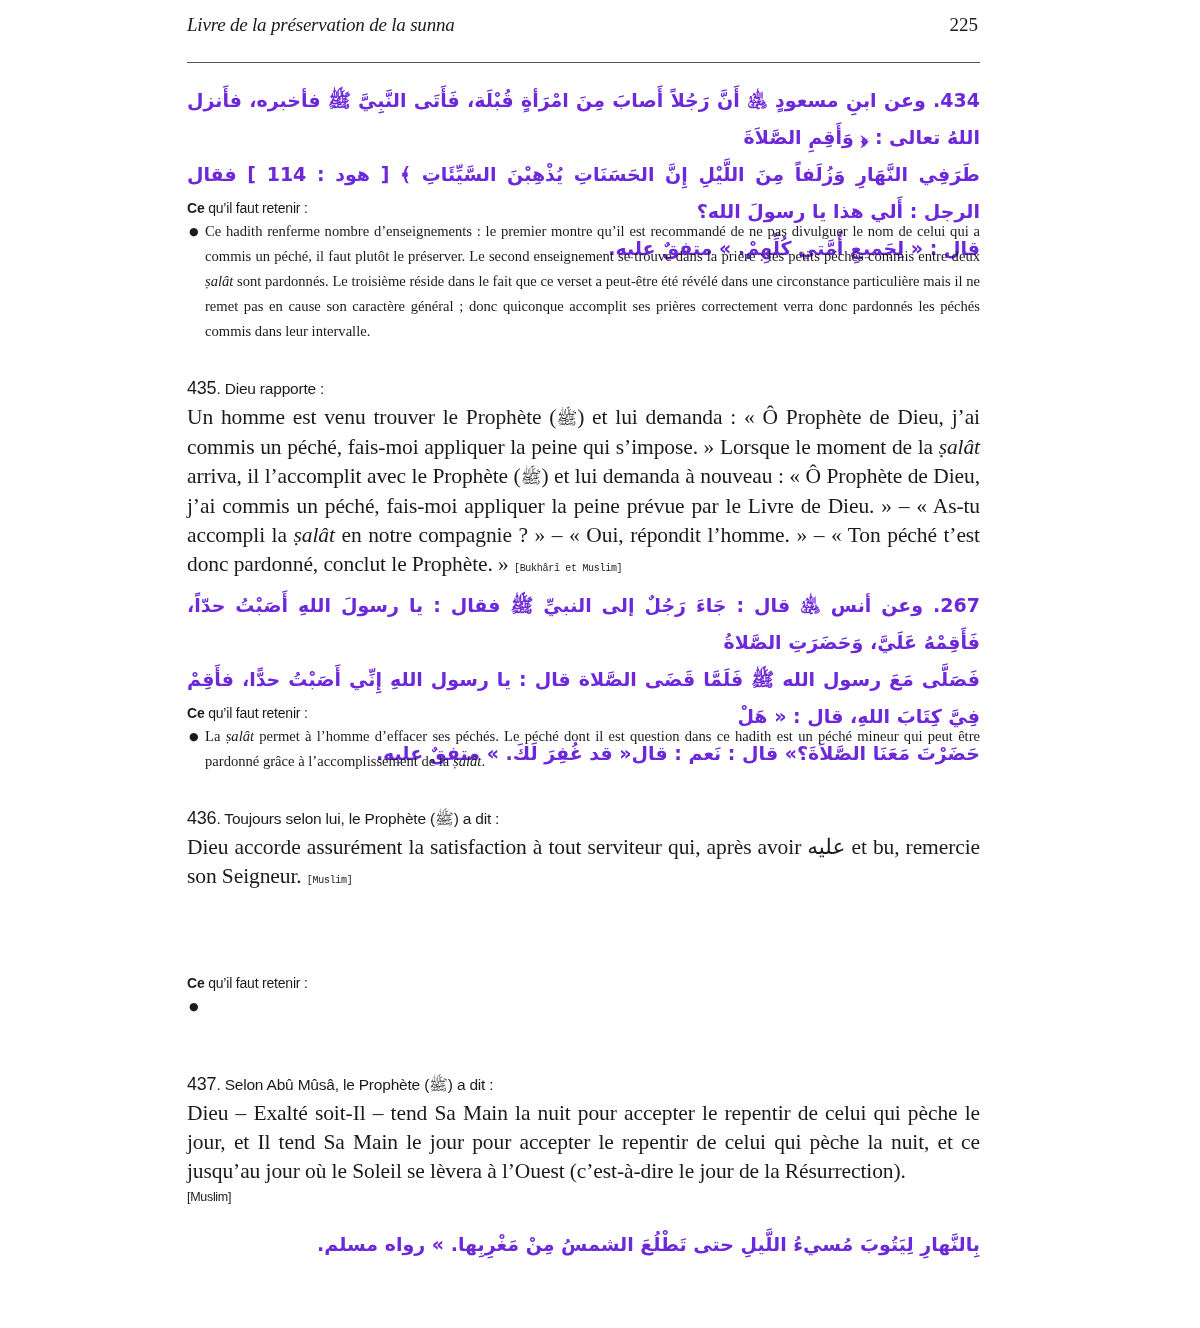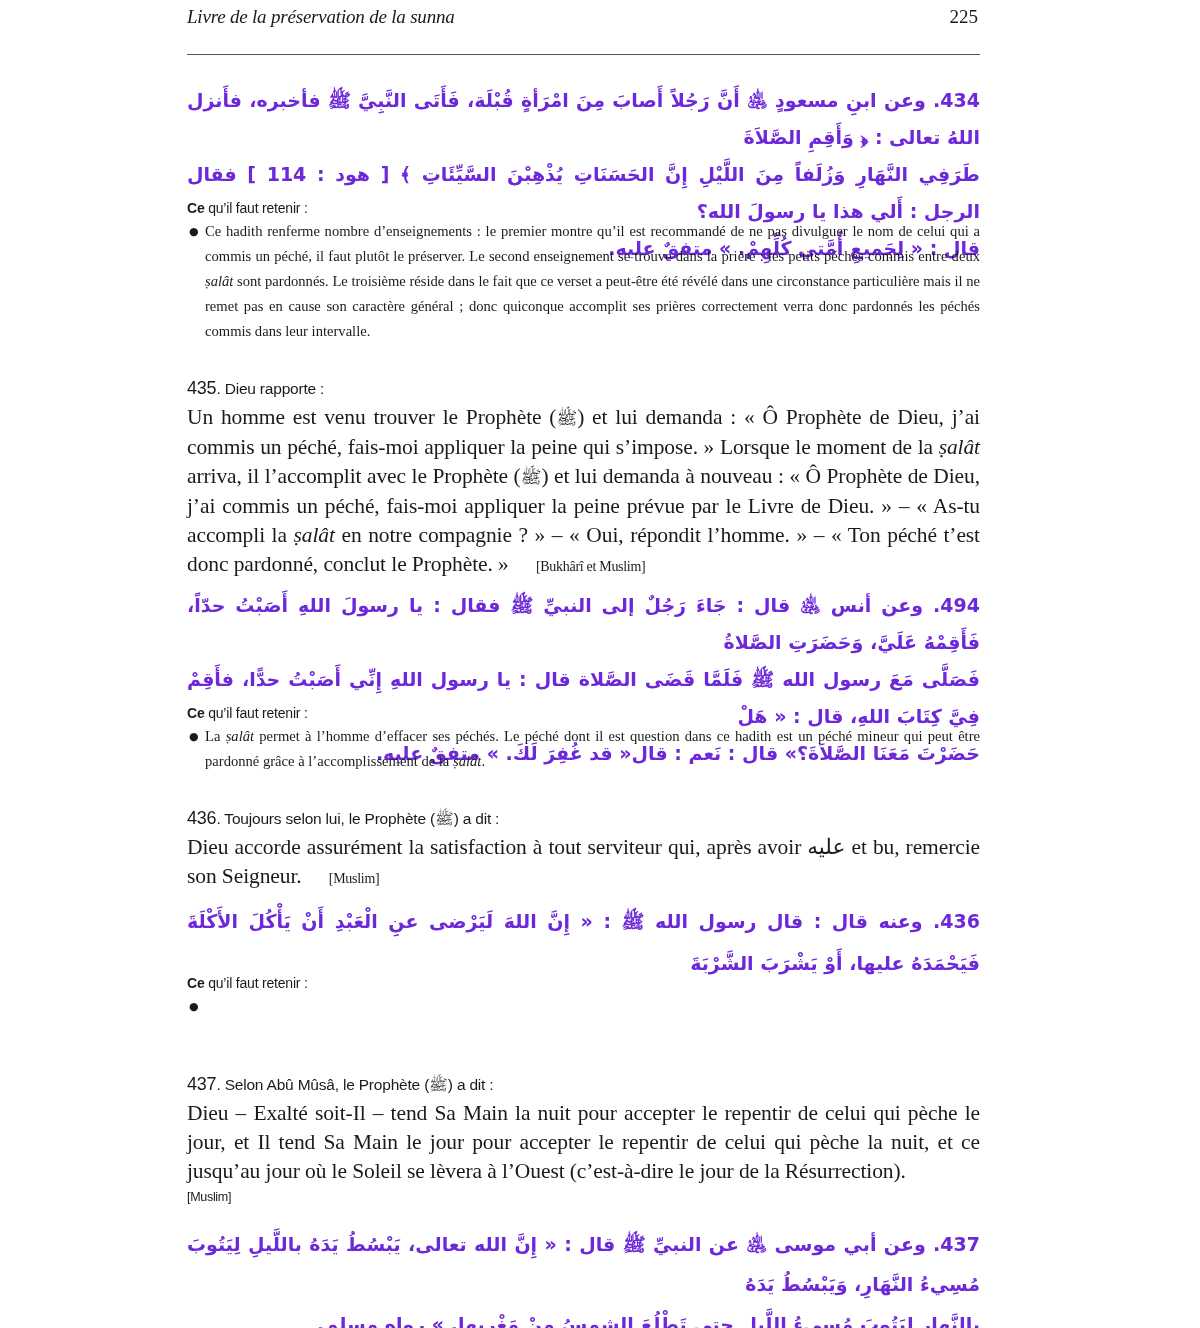--- a/index.html
+++ b/index.html
@@ -16,21 +16,21 @@
     }
     .page {
       position: absolute;
       left: 187px;
       top: 0;
       width: 793px;
     }
     .running-header {
       position: absolute;
       left: 0;
-      top: 6px;
+      top: 14px;
       width: 793px;
       height: 30px;
       font-family: "Liberation Serif", "DejaVu Serif", serif;
     }
     .running-title {
       position: absolute;
       left: 0;
       top: 0;
       font-style: italic;
       font-size: 19px;
@@ -105,24 +105,23 @@
       text-align: right;
     }
     .hadith-body {
       font-family: "Liberation Serif", "DejaVu Serif", serif;
       font-size: 21.5px;
       line-height: 29px;
       text-align: justify;
       letter-spacing: -0.1px;
     }
     .source {
-      font-family: Liberation Serif, serif;
-      font-size: 14px;
+      font-family: Liberation Mono, monospace;
+      font-size: 10px;
       letter-spacing: -0.3px;
-      margin-left: 22px;
     }
     .source-line {
       font-family: "Liberation Sans", "DejaVu Sans", sans-serif;
       font-size: 12.5px;
       line-height: 18px;
       letter-spacing: -0.3px;
     }
     .seal {
       font-size: 0.8em;
       font-family: "DejaVu Sans", sans-serif;
@@ -151,49 +150,47 @@
     <div class="retain-label"><b>Ce</b><span> qu’il faut retenir :</span></div>
     <div class="bullet" style="margin-top:2px;"><span class="dot">●</span><span class="rich"><span>Ce hadith renferme nombre d’enseignements : le premier montre qu’il est recommandé de ne pas divulguer le nom de celui qui a commis un péché, il faut plutôt le préserver. Le second enseignement se trouve dans la prière : les petits péchés commis entre deux </span><i>ṣalât</i><span> sont pardonnés. Le troisième réside dans le fait que ce verset a peut-être été révélé dans une circonstance particulière mais il ne remet pas en cause son caractère général ; donc quiconque accomplit ses prières correctement verra donc pardonnés les péchés commis dans leur intervalle.</span></span></div>
   </div>
 
   <div class="block" style="top:378px;">
     <div class="hadith-head"><span class="num">435</span><span>. Dieu rapporte :</span></div>
     <div class="hadith-body" style="margin-top:4px;"><span class="rich"><span>Un homme est venu trouver le Prophète (</span><span class="seal">ﷺ</span><span>) et lui demanda : « Ô Prophète de Dieu, j’ai commis un péché, fais-moi appliquer la peine qui s’impose. » Lorsque le moment de la </span><i>ṣalât</i><span> arriva, il l’accomplit avec le Prophète (</span><span class="seal">ﷺ</span><span>) et lui demanda à nouveau : « Ô Prophète de Dieu, j’ai commis un péché, fais-moi appliquer la peine prévue par le Livre de Dieu. » – « As-tu accompli la </span><i>ṣalât</i><span> en notre compagnie ? » – « Oui, répondit l’homme. » – « Ton péché t’est donc pardonné, conclut le Prophète. » </span></span><span class="source">[Bukhârî et Muslim]</span></div>
   </div>
   <div class="block" style="top:587px;">
     <div class="arabic">
-      <div>494. وعن أنس ﵁ قال : جَاءَ رَجُلٌ إلى النبيِّ ﷺ فقال : يا رسولَ اللهِ أَصَبْتُ حدّاً، فَأَقِمْهُ عَلَيَّ، وَحَضَرَتِ الصَّلاةُ</div>
+      <div>267. وعن أنس ﵁ قال : جَاءَ رَجُلٌ إلى النبيِّ ﷺ فقال : يا رسولَ اللهِ أَصَبْتُ حدّاً، فَأَقِمْهُ عَلَيَّ، وَحَضَرَتِ الصَّلاةُ</div>
       <div>فَصَلَّى مَعَ رسول الله ﷺ فَلَمَّا قَضَى الصَّلاة قال : يا رسول اللهِ إِنِّي أَصَبْتُ حدًّا، فأَقِمْ فِيَّ كِتَابَ اللهِ، قال : « هَلْ</div>
       <div class="last-line">حَضَرْتَ مَعَنَا الصَّلاَةَ؟» قال : نَعم : قال« قد غُفِرَ لَكَ. » متفقٌ عليه.</div>
     </div>
   </div>
   <div class="block" style="top:704px;">
     <div class="retain-label"><b>Ce</b><span> qu’il faut retenir :</span></div>
     <div class="bullet" style="margin-top:2px;"><span class="dot">●</span><span class="rich"><span>La </span><i>ṣalât</i><span> permet à l’homme d’effacer ses péchés. Le péché dont il est question dans ce hadith est un péché mineur qui peut être pardonné grâce à l’accomplissement de la </span><i>ṣalât</i><span>.</span></span></div>
   </div>
 
   <div class="block" style="top:808px;">
     <div class="hadith-head"><span class="num">436</span><span>. Toujours selon lui, le Prophète (ﷺ) a dit :</span></div>
     <div class="hadith-body" style="margin-top:4px;"><span class="rich"><span>Dieu accorde assurément la satisfaction à tout serviteur qui, après avoir عليه et bu, remercie son Seigneur. </span></span><span class="source">[Muslim]</span></div>
   </div>
   <div class="block" style="top:900px;">
     <div class="arabic" style="line-height:42px;">
-      <div>436. وعنه قال : قال رسول الله ﷺ : « إِنَّ اللهَ لَيَرْضى عنِ الْعَبْدِ أَنْ يَأْكُلَ الأَكْلَةَ فَيَحْمَدَهُ عليها، أَوْ يَشْرَبَ الشَّرْبَةَ</div>
     </div>
   </div>
   <div class="block" style="top:974px;">
     <div class="retain-label"><b>Ce</b><span> qu’il faut retenir :</span></div>
     <div class="bullet" style="margin-top:2px;"><span class="dot">●</span></div>
   </div>
 
   <div class="block" style="top:1074px;">
     <div class="hadith-head"><span class="num">437</span><span>. Selon Abû Mûsâ, le Prophète (ﷺ) a dit :</span></div>
     <div class="hadith-body" style="margin-top:4px;"><span class="rich"><span>Dieu – Exalté soit-Il – tend Sa Main la nuit pour accepter le repentir de celui qui pèche le jour, et Il tend Sa Main le jour pour accepter le repentir de celui qui pèche la nuit, et ce jusqu’au jour où le Soleil se lèvera à l’Ouest (c’est-à-dire le jour de la Résurrection).</span></span></div>
     <div class="source-line" style="margin-top:2px;">[Muslim]</div>
   </div>
   <div class="block" style="top:1224px;">
     <div class="arabic" style="line-height:40px;">
-      <div>437. وعن أبي موسى ﵁ عن النبيِّ ﷺ قال : « إِنَّ الله تعالى، يَبْسُطُ يَدَهُ باللَّيلِ لِيَتُوبَ مُسِيءُ النَّهَارِ، وَيَبْسُطُ يَدَهُ</div>
       <div class="last-line">بِالنَّهارِ لِيَتُوبَ مُسيءُ اللَّيلِ حتى تَطْلُعَ الشمسُ مِنْ مَغْرِبِها. » رواه مسلم.</div>
     </div>
   </div>
 
 </div>
 
 </body></html>

